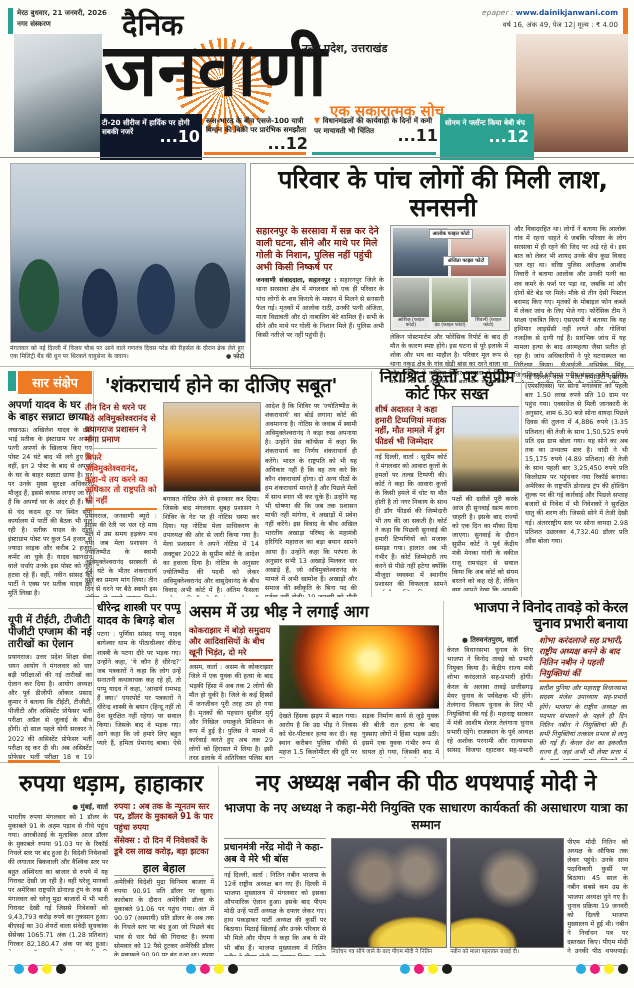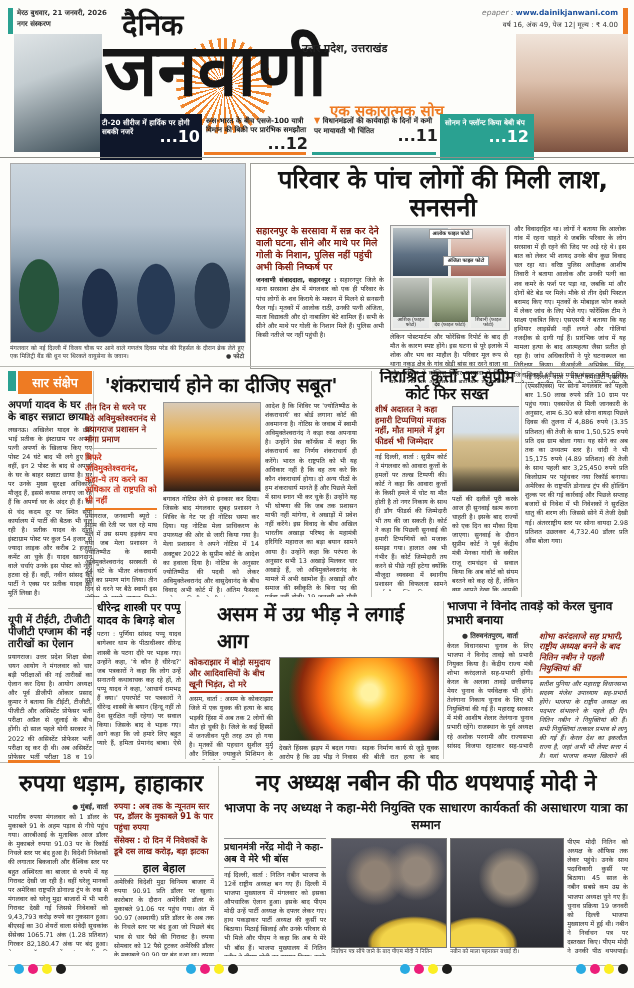--- a/index.html
+++ b/index.html
@@ -198,21 +198,21 @@
   </div>
 
   <div class="abs" style="left:97px;top:601px;width:84px;height:158px;overflow:hidden;">
     <div class="bold" style="font-size:10.8px;line-height:1.22;color:#141414;margin-bottom:3px;">धीरेन्द्र शास्त्री पर पप्पू यादव के बिगड़े बोल</div>
     <div class="bodytxt" style="height:118px;">पटना : पूर्णिया सांसद पप्पू यादव बागेश्वर धाम के पीठाधीश्वर धीरेन्द्र शास्त्री के पटना दौरे पर भड़क गए। उन्होंने कहा, 'ये कौन है धीरेन्द्र?' जब पत्रकारों ने कहा कि लोग उन्हें सनातनी कथावाचक कह रहे हों, तो पप्पू यादव ने कहा, 'आचार्य रामभद्र हैं क्या।' एयरपोर्ट पर पत्रकारों ने धीरेन्द्र शास्त्री के बयान (हिन्दू नहीं तो देश सुरक्षित नहीं रहेगा) पर सवाल किया। जिसके बाद वे भड़क गए। आगे कहा कि जो हमारे लिए बहुत प्यारे हैं, हमिता प्रेमानंद बाबा। ऐसे बाबा की इज्जत करनी चाहिए जिसने समाज को जीना सिखा दिया, गलत बात नहीं। उनको बोलने का अधिकार किसने दिया, मनमानी का कुछ भी बात करते हो।</div>
   </div>
 
   <div class="abs vline" style="left:185px;top:601px;height:158px;"></div>
 
   <div class="abs" style="left:189px;top:600px;width:250px;height:160px;overflow:hidden;">
-    <div class="headline" style="font-size:20px;margin-left:28px;">असम में उग्र भीड़ ने लगाई आग</div>
+    <div class="headline" style="font-size:16px;">असम में उग्र भीड़ ने लगाई आग</div>
     <div style="display:flex;gap:6px;margin-top:3px;">
       <div style="width:84px;">
         <div class="maroon subbox">कोकराझार में बोड़ो समुदाय और आदिवासियों के बीच खूनी भिड़ंत, दो मरे</div>
         <div class="rule-r"></div>
         <div class="bodytxt" style="height:108px;">असम, वार्ता : असम के कोकराझार जिले में एक युवक की हत्या के बाद भड़की हिंसा में अब तक 2 लोगों की मौत हो चुकी है। जिले के कई हिस्सों में जनजीवन पूरी तरह ठप हो गया है। मृतकों की पहचान सुशील मुर्मू और निखिल ज्याकुले मिशिमन के रूप में हुई है। पुलिस ने मामले में कार्रवाई करते हुए अब तक 29 लोगों को हिरासत में लिया है। इसी तरह इलाके में अतिरिक्त पुलिस बल तैनात किया गया है। पुलिस के अनुसार, सोमवार को गौर नगर इलाके में एक सड़क हादसे के बाद दो समूहों के बीच विवाद हुआ, जो देखते ही</div>
       </div>
       <div style="width:160px;">
         <div class="ph ph-fire" style="width:160px;height:82px;border:1px solid #777;"></div>
         <div style="display:flex;gap:5px;margin-top:3px;">
           <div class="bodytxt" style="width:78px;height:46px;">देखते हिंसक झड़प में बदल गया। आरोप है कि उग्र भीड़ ने निवास को घेर-पीटकर हत्या कर दी। यह स्थान करीबन पुलिस चौकी से महज 1.5 किलोमीटर की दूरी पर स्थित है। विधायक, स्थानीय ठेकेदार करोड़ बसुमतारी के दामाद ने, जो क्षेत्र में</div>
@@ -238,21 +238,21 @@
     </div>
   </div>
 
   <div class="abs vline" style="left:521px;top:369px;height:228px;"></div>
   <div class="abs" style="left:525px;top:369px;width:103px;height:228px;overflow:hidden;">
     <div class="bodytxt" style="height:172px;margin-top:4px;">नई दिल्ली, वार्ता : मल्टी कमोडिटी एक्सचेंज (एमसीएक्स) पर सोना मंगलवार को पहली बार 1.50 लाख रुपये प्रति 10 ग्राम पर पहुंच गया। एक्सचेंज से मिली जानकारी के अनुसार, शाम 6.30 बजे सोना वायदा पिछले दिवस की तुलना में 4,886 रुपये (3.35 प्रतिशत) की तेजी के साथ 1,50,525 रुपये प्रति दस ग्राम बोला गया। यह सोने का अब तक का उच्चतम स्तर है। चांदी ने भी 15,175 रुपये (4.89 प्रतिशत) की तेजी के साथ पहली बार 3,25,450 रुपये प्रति किलोग्राम पर पहुंचकर नया रिकॉर्ड बनाया। अमेरिका के राष्ट्रपति डोनाल्ड ट्रंप की होल्डिंग शुल्क पर की गई कार्रवाई और पिछले सप्ताह बजारों से निवेश में भी निवेशकों ने सुरक्षित धातु की शरण ली। जिससे सोने में तेजी देखी गई। अंतरराष्ट्रीय स्तर पर सोना वायदा 2.98 प्रतिशत उछलकर 4,732.40 डॉलर प्रति औंस बोला गया।</div>
   </div>
 
   <div class="abs vline" style="left:443px;top:601px;height:158px;"></div>
   <div class="abs" style="left:447px;top:600px;width:181px;height:160px;overflow:hidden;">
-    <div class="headline" style="font-size:12px;text-align:left;line-height:1.15;">भाजपा ने विनोद तावड़े को केरल चुनाव प्रभारी बनाया</div>
+    <div class="headline" style="font-size:14px;text-align:right;line-height:1.15;font-family:Liberation Serif, serif;">भाजपा ने विनोद तावड़े को केरल चुनाव प्रभारी बनाया</div>
     <div style="display:flex;gap:6px;margin-top:3px;">
       <div style="width:86px;">
         <div class="byline" style="text-align:center;">● तिरुवनंतपुरम, वार्ता</div>
         <div class="bodytxt" style="height:108px;margin-top:2px;">केरल विधानसभा चुनाव के लिए भाजपा ने विनोद तावड़े को प्रभारी नियुक्त किया है। केंद्रीय राज्य मंत्री शोभा करंदलाजे सह-प्रभारी होंगी। केरल के अलावा तावड़े छत्तीसगढ़ मेयर चुनाव के पर्यवेक्षक भी होंगे। तेलंगाना निकाय चुनाव के लिए भी नियुक्तियां की गई हैं। महाराष्ट्र सरकार में मंत्री आशीष शेलार तेलंगाना चुनाव प्रभारी रहेंगे। राजस्थान के पूर्व अध्यक्ष रहे अशोक परनामी और राज्यसभा सांसद विजया रहाटकर सह-प्रभारी होंगे। ग्रेटर बेंगलुरु कॉर्पोरेशन चुनाव के लिए, भाजपा के पूर्व राष्ट्रीय महासचिव राम माधव चुनाव प्रभारी होंगे। राजस्थान भाजपा के पूर्व प्रदेश अध्यक्ष</div>
       </div>
       <div style="width:88px;font-style:italic;">
         <div class="maroon subbox">शोभा करंदलाजे सह प्रभारी, राष्ट्रीय अध्यक्ष बनने के बाद नितिन नबीन ने पहली नियुक्तियां कीं</div>
         <div class="rule-o"></div>
         <div class="bodytxt" style="height:78px;">सतीश पूनिया और महाराष्ट्र विधानसभा सदस्य मंजेश उपाध्याय सह-प्रभारी होंगे। भाजपा के राष्ट्रीय अध्यक्ष का पदभार संभालने के पहले ही दिन नितिन नबीन ने नियुक्तियां की हैं। सभी नियुक्तियां तत्काल प्रभाव से लागू की गई हैं। केरल देश का इकलौता राज्य है, जहां अभी भी लेफ्ट सत्ता में है। यहां भाजपा कमल खिलाने की फिराक में है।</div>
       </div>

